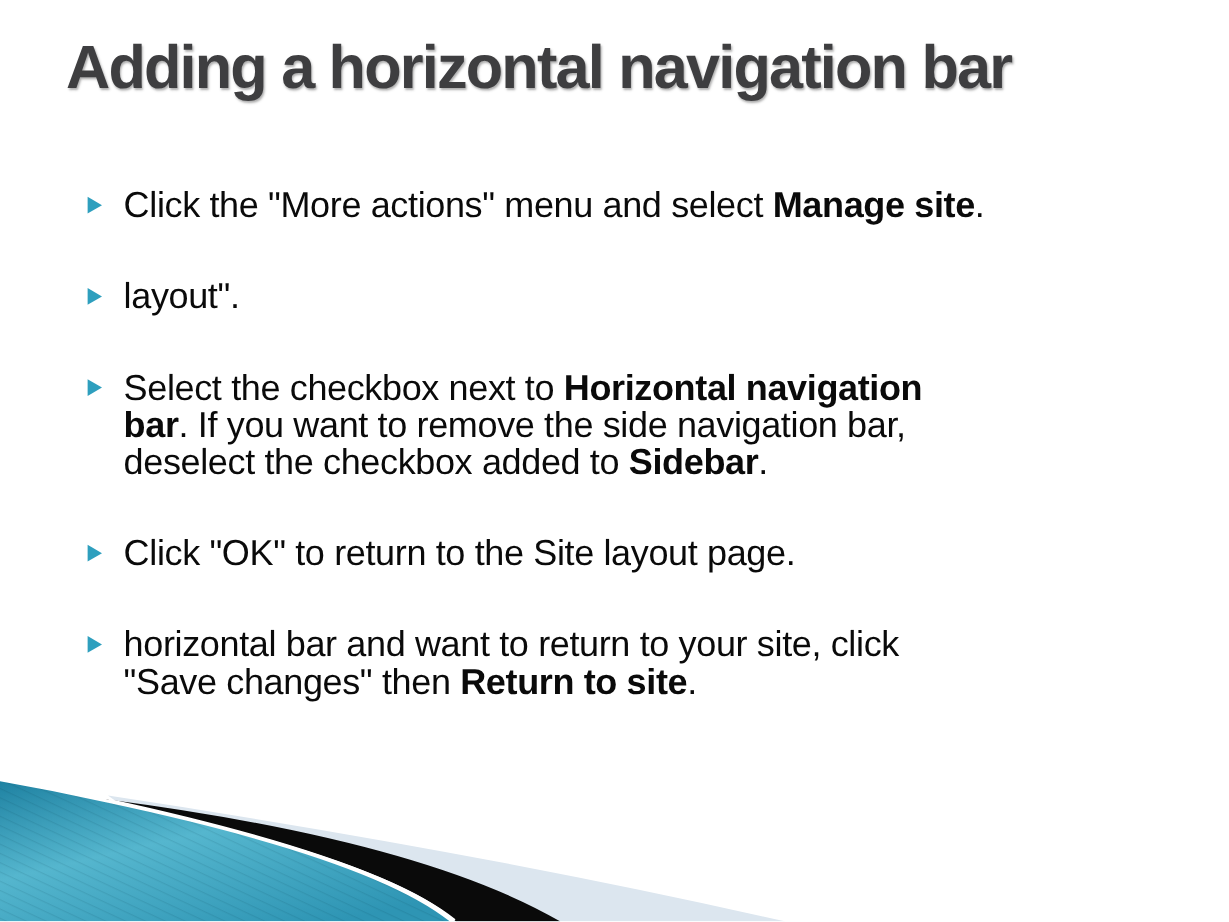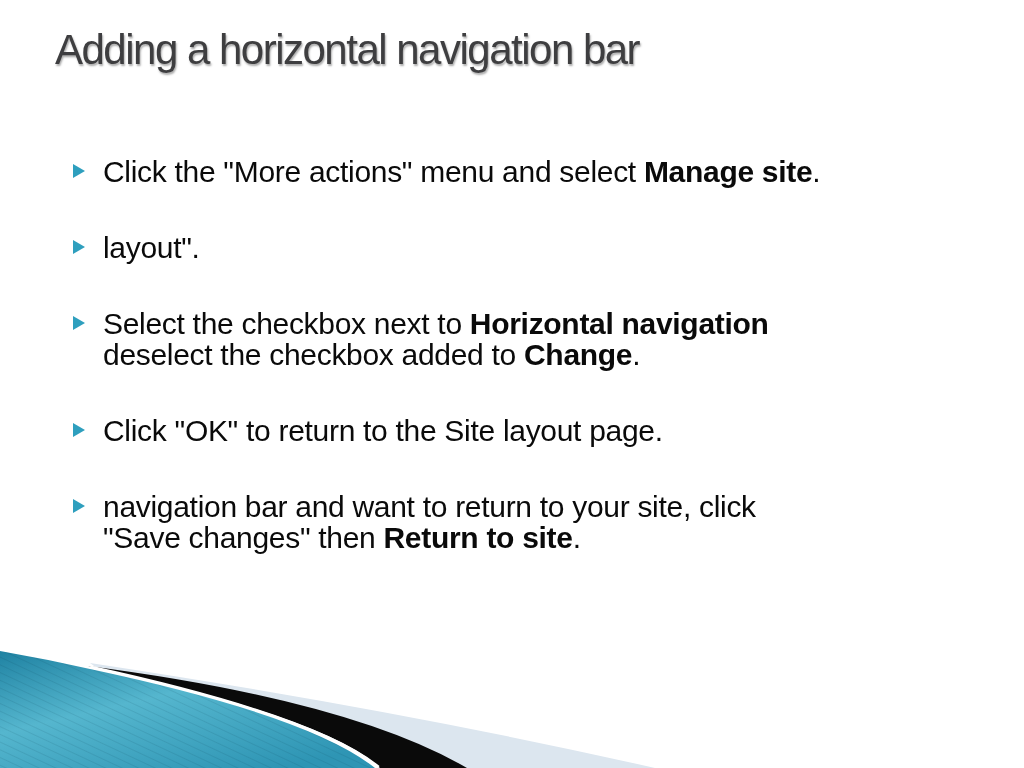--- a/index.html
+++ b/index.html
@@ -9,21 +9,21 @@
     --pale:#DCE6EF;
     --stripe:#0A0A0A;
   }
   *{margin:0;padding:0;box-sizing:border-box;}
   html,body{width:1024px;height:768px;overflow:hidden;background:#ffffff;
     font-family:"Liberation Sans",sans-serif;}
   .slide{position:relative;width:1024px;height:768px;background:#ffffff;}
 
   .slide-title{
     position:absolute;left:55px;top:26px;width:940px;
-    font-size:42px;font-weight:normal;letter-spacing:-1.5px;
+    font-size:51px;font-weight:bold;letter-spacing:-1.5px;
     color:var(--title-color);
     text-shadow:1px 2px 2px rgba(70,70,70,0.45);
     white-space:nowrap;
   }
 
   .bullet-list{position:absolute;left:73px;top:156px;width:905px;}
   .bullet-item{position:relative;padding-left:30px;margin-bottom:45px;
     font-size:30px;line-height:31px;color:var(--body-color);letter-spacing:-0.3px;}
   .bullet-marker{position:absolute;left:0;top:8px;width:0;height:0;
     border-left:12px solid var(--marker-color);
@@ -52,33 +52,34 @@
       <div class="bullet-item">
         <span class="bullet-marker"></span>
         <div>
           <div class="bullet-line"><span>layout".</span></div>
         </div>
       </div>
       <div class="bullet-item">
         <span class="bullet-marker"></span>
         <div>
           <div class="bullet-line"><span>Select the checkbox next to </span><span class="b">Horizontal navigation</span></div>
-          <div class="bullet-line"><span>deselect the checkbox added to </span><span class="b">Change</span><span>.</span></div>
+          <div class="bullet-line"><span class="b">bar</span><span>. If you want to remove the side navigation bar,</span></div>
+          <div class="bullet-line"><span>deselect the checkbox added to </span><span class="b">Sidebar</span><span>.</span></div>
         </div>
       </div>
       <div class="bullet-item">
         <span class="bullet-marker"></span>
         <div>
           <div class="bullet-line"><span>Click "OK" to return to the Site layout page.</span></div>
         </div>
       </div>
       <div class="bullet-item">
         <span class="bullet-marker"></span>
         <div>
-          <div class="bullet-line"><span>navigation bar and want to return to your site, click</span></div>
+          <div class="bullet-line"><span>horizontal bar and want to return to your site, click</span></div>
           <div class="bullet-line"><span>"Save changes" then </span><span class="b">Return to site</span><span>.</span></div>
         </div>
       </div>
     </div>
 
   <svg class="corner-deco" viewBox="0 0 1024 768" width="1024" height="768" aria-hidden="true">
     <defs>
       <linearGradient id="tealGrad" x1="0" y1="0" x2="0.75" y2="1">
         <stop offset="0" stop-color="var(--deco-teal-dark, #1F82A2)"></stop>
         <stop offset="0.45" stop-color="var(--deco-teal-light, #55B6CE)"></stop>

